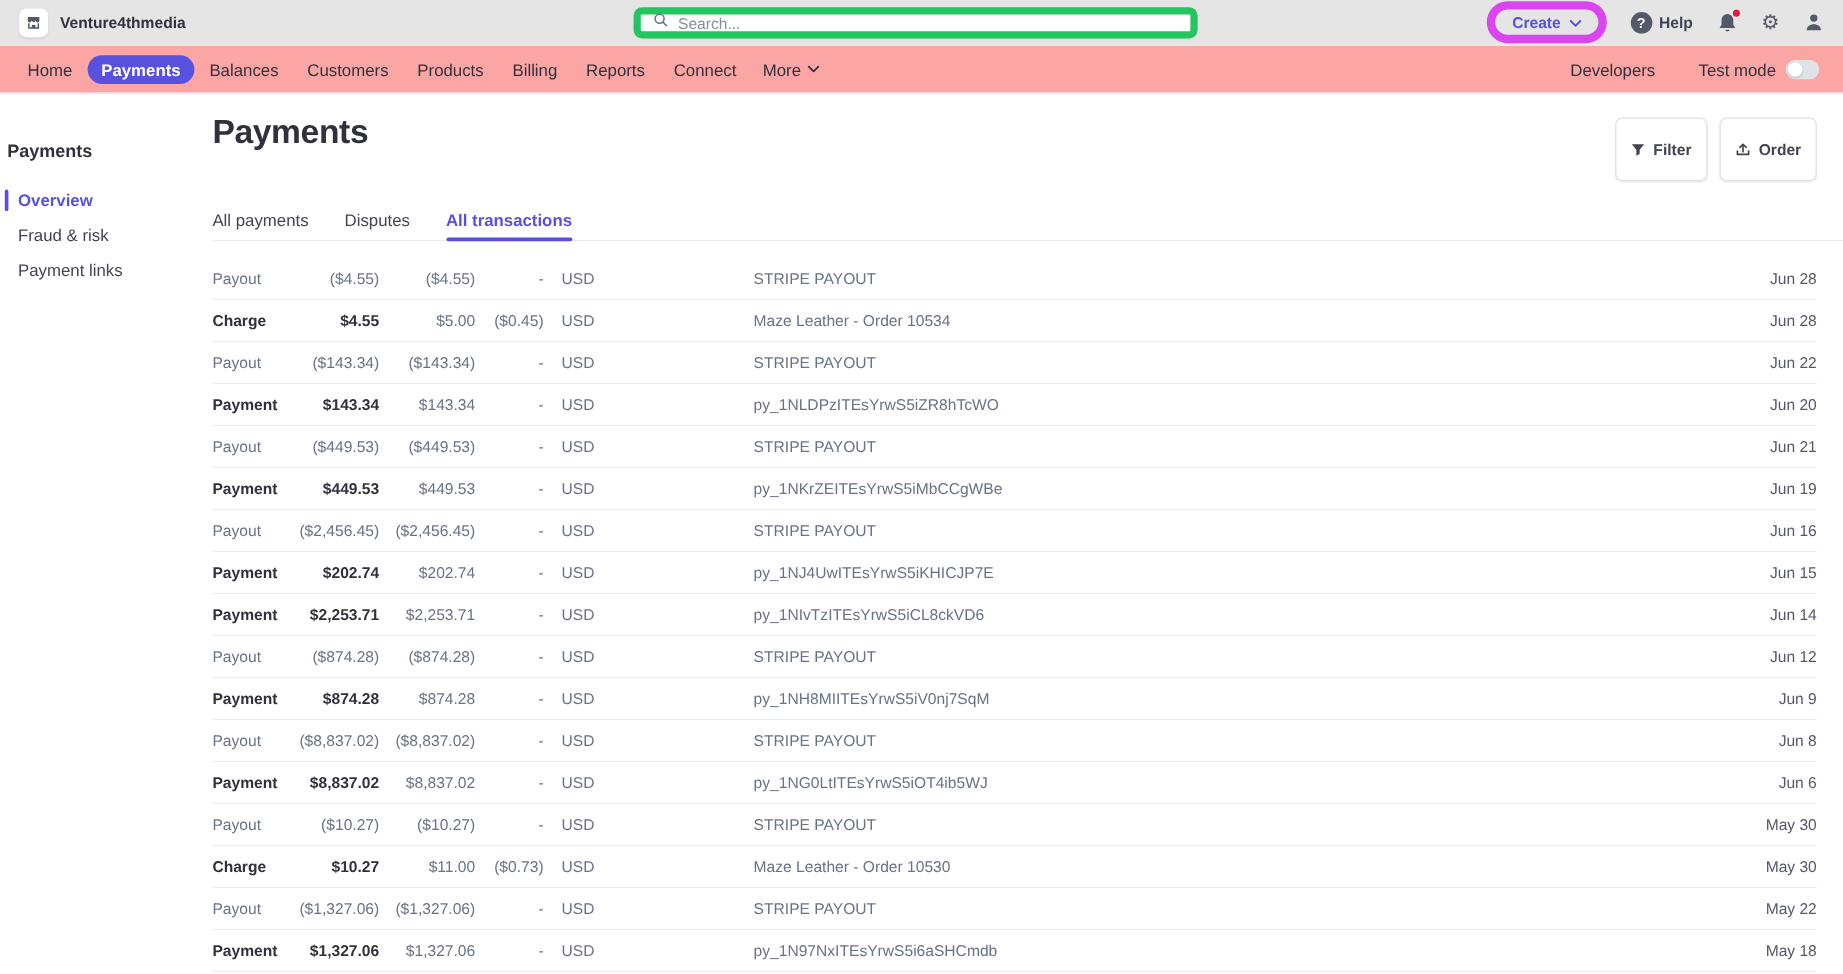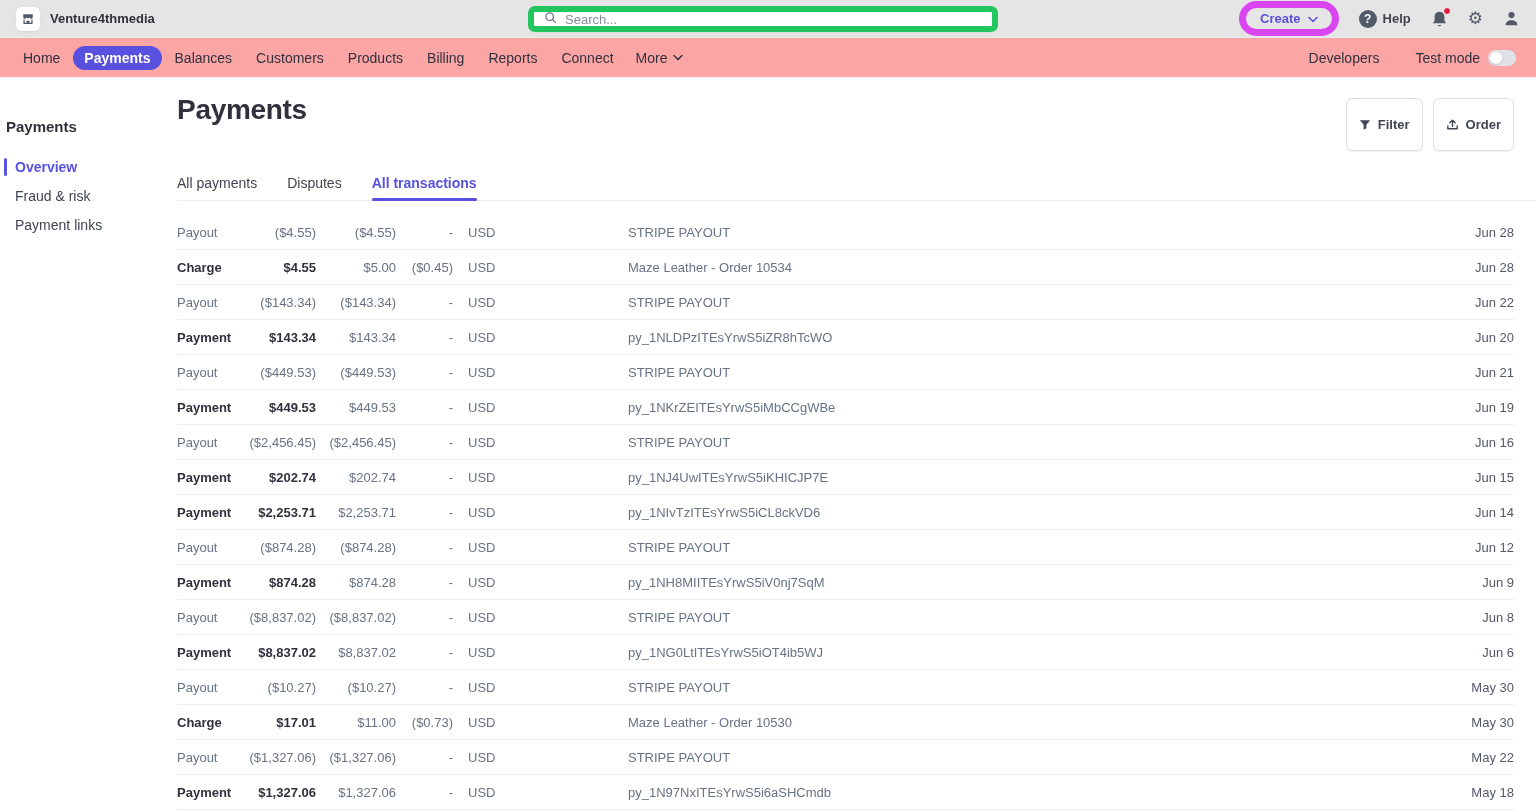--- a/index.html
+++ b/index.html
@@ -332,21 +332,21 @@
           <div class="c-type">Payout</div>
           <div class="c-net">($10.27)</div>
           <div class="c-amount">($10.27)</div>
           <div class="c-fee">-</div>
           <div class="c-cur">USD</div>
           <div class="c-desc">STRIPE PAYOUT</div>
           <div class="c-date">May 30</div>
         </div>
           <div class="trow emph">
           <div class="c-type">Charge</div>
-          <div class="c-net">$17.01</div>
+          <div class="c-net">$10.27</div>
           <div class="c-amount">$11.00</div>
           <div class="c-fee">($0.73)</div>
           <div class="c-cur">USD</div>
           <div class="c-desc">Maze Leather - Order 10530</div>
           <div class="c-date">May 30</div>
         </div>
           <div class="trow">
           <div class="c-type">Payout</div>
           <div class="c-net">($1,327.06)</div>
           <div class="c-amount">($1,327.06)</div>

